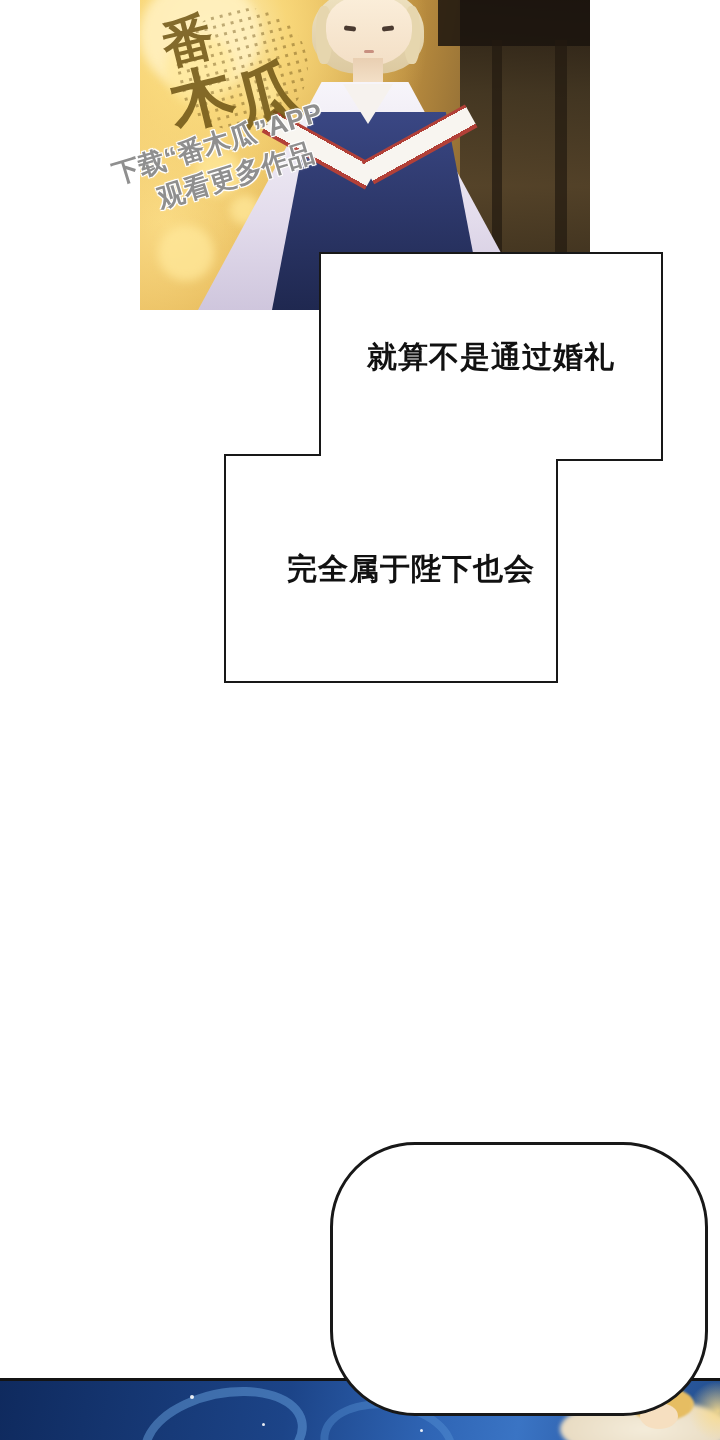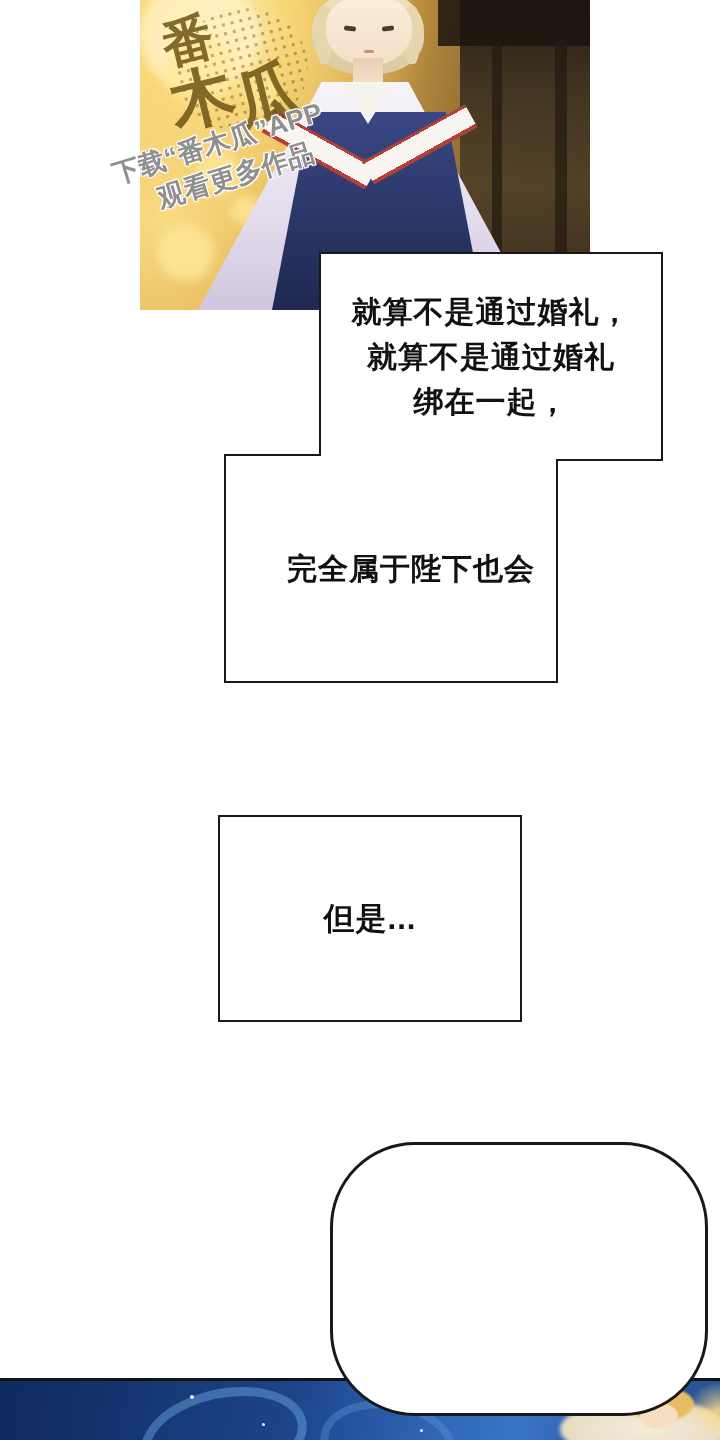--- a/index.html
+++ b/index.html
@@ -111,32 +111,27 @@
   <div id="wm-text" class="abs">
     <div class="l1">下载“番木瓜”APP</div>
     <div class="l2">观看更多作品</div>
   </div>
 
   <svg id="bubble-union" class="abs" viewBox="0 0 720 1440">
     <path d="M320,253 H662 V460 H557 V682 H225 V455 H320 Z" fill="#ffffff" stroke="#181818" stroke-width="2"></path>
   </svg>
 
   <div id="b1" class="abs btext">
-    <span>就算不是通过婚礼，</span>
     <span>就算不是通过婚礼</span>
-    <span>绑在一起，</span>
   </div>
 
   <div id="b2" class="abs btext">
     <span>完全属于陛下也会</span>
   </div>
 
-  <div id="box3" class="abs">
-    <span>但是...</span>
-  </div>
 
   <div id="bubble4" class="abs">
   </div>
 
   <div id="strip" class="abs">
     <div class="abs swirl" style="left:140px;top:8px;width:150px;height:80px;border:9px solid rgba(110,170,230,.45);transform:rotate(-12deg);"></div>
     <div class="abs swirl" style="left:320px;top:20px;width:120px;height:70px;border:8px solid rgba(90,150,215,.4);transform:rotate(8deg);"></div>
     <div class="abs" style="left:560px;top:18px;width:170px;height:60px;border-radius:50%;background:radial-gradient(#f4ecda,#e3d4b8);filter:blur(2px);"></div>
     <div class="abs" style="left:628px;top:6px;width:66px;height:34px;border-radius:50%;background:#e6bd62;filter:blur(1px);"></div>
     <div class="abs" style="left:640px;top:22px;width:38px;height:26px;border-radius:50%;background:#f6dfc0;"></div>

